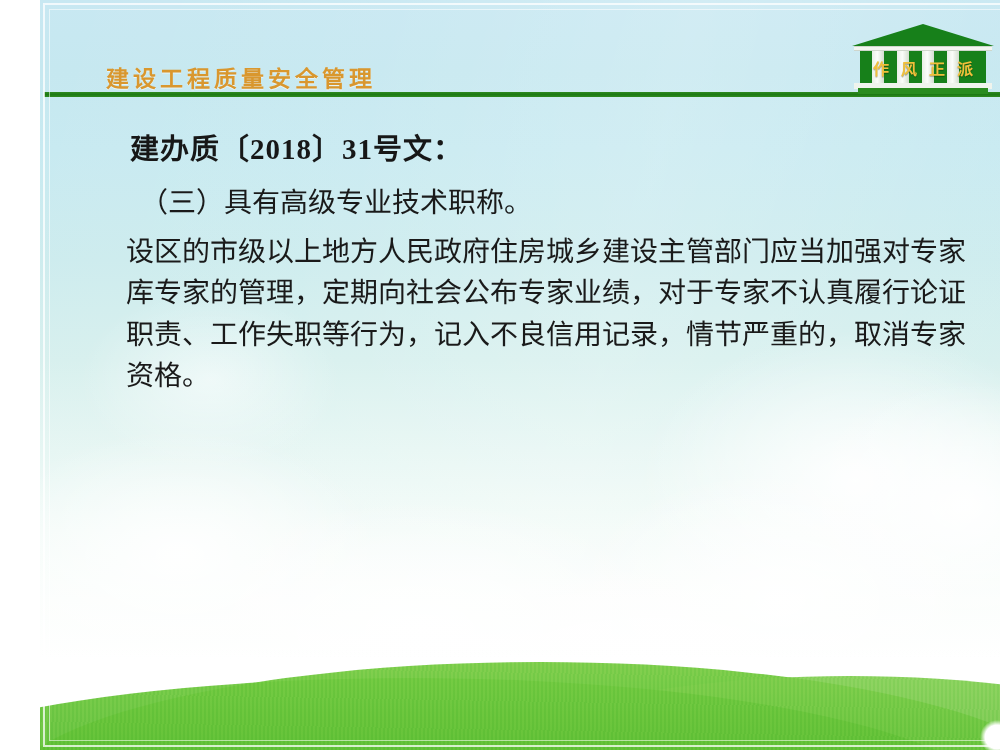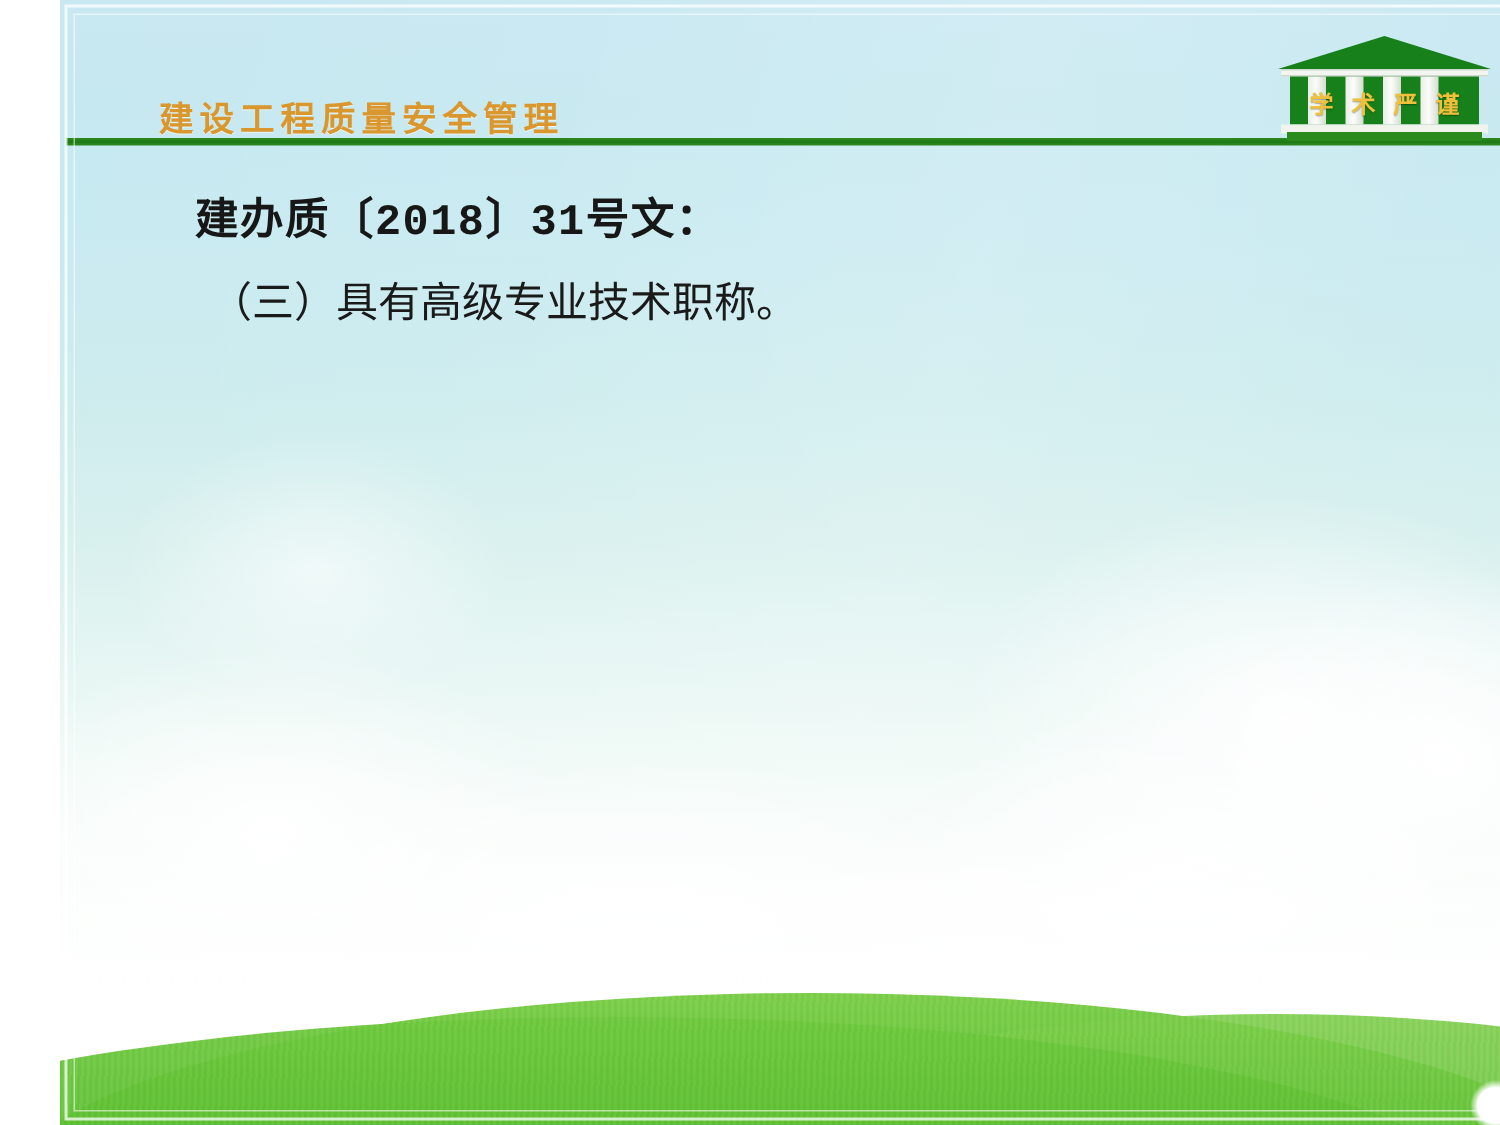--- a/index.html
+++ b/index.html
@@ -174,21 +174,21 @@
   }
 
   
   .content {
     position: absolute;
     left: 86px;
     top: 128px;
     width: 840px;
   }
   .doc-heading {
-    font-family: Liberation Mono, monospace;
+    font-family: Liberation Serif, serif;
     font-size: 29px;
     font-weight: bold;
     color: #171717;
     margin: 0 0 6px 4px;
     letter-spacing: 1px;
     line-height: 1.45;
   }
   .para {
     font-family: "Liberation Serif", "DejaVu Serif", serif;
     font-size: 28px;
@@ -296,36 +296,37 @@
   <div class="logo">
     <div class="logo-roof"></div>
     <div class="logo-entab"></div>
     <div class="logo-body"></div>
     <div class="logo-col" style="left:20px"></div>
     <div class="logo-col" style="left:45px"></div>
     <div class="logo-col" style="left:70px"></div>
     <div class="logo-col" style="left:95px"></div>
     <div class="logo-base"></div>
     <div class="logo-plinth"></div>
-    <div class="logo-text">学术严谨</div>
+    <div class="logo-text">作风正派</div>
   </div>
 
   <div class="content">
 
     <div class="doc-heading">建办质〔2018〕31号文：</div>
 
 
     <div class="gap-sm"></div>
 
 
 
     <p class="para indent">（三）具有高级专业技术职称。</p>
 
     <div class="gap-sm"></div>
 
+    <p class="para">设区的市级以上地方人民政府住房城乡建设主管部门应当加强对专家库专家的管理，定期向社会公布专家业绩，对于专家不认真履行论证职责、工作失职等行为，记入不良信用记录，情节严重的，取消专家资格。</p>
   </div>
 
   <div class="grass-wrap">
     <div class="grass-back"></div>
     <div class="grass-right"></div>
     <div class="grass-front"></div>
     <div class="grass-texture"></div>
     <div class="flower"></div>
     <div class="white-shrub"></div>
   </div>

